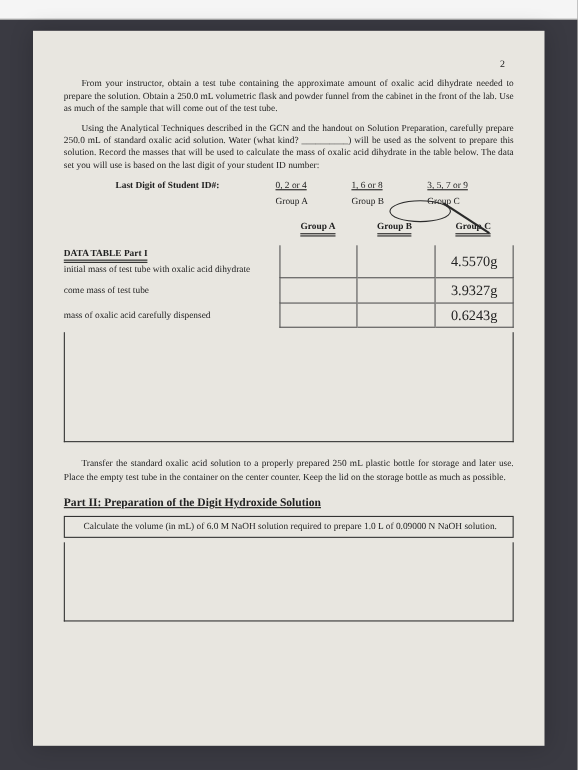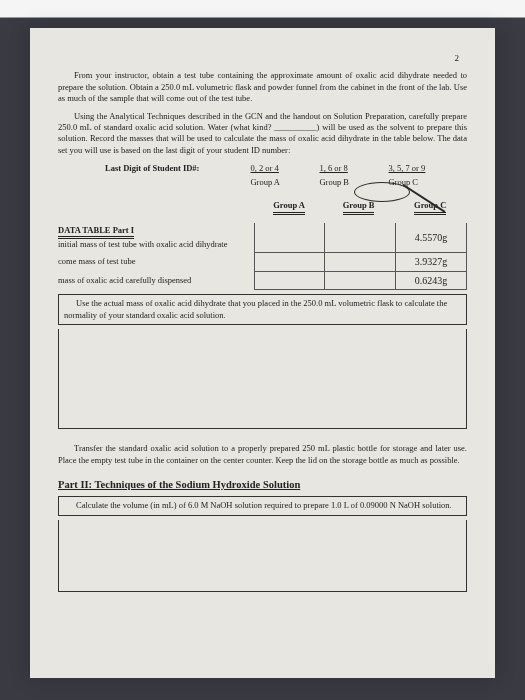--- a/index.html
+++ b/index.html
@@ -45,21 +45,21 @@
     .data-rows { width: 100%; border-collapse: collapse; margin-top: 7px; }
     .data-rows td { padding: 2px 0; font-size: 8.5px; }
     .cell-a, .cell-b, .cell-c {
       border-bottom: 1px solid #555;
       border-left: 1px solid #555;
       width: 52px;
       height: 14px;
       text-align: center;
     }
     .cell-c { border-right: 1px solid #555; }
-    .written { font-family: "Comic Sans MS", cursive; font-size: 10px; }
+    .written { font-family: "Comic Sans MS", cursive; font-size: 13px; }
     .box { border: 1px solid #333; padding: 3px 5px; margin-top: 4px; font-size: 8.5px; }
     .workspace { border-top: none; height: 100px; }
     .para2 { margin-top: 14px; text-align: justify; }
     .part-h {
       font-weight: bold;
       text-decoration: underline;
       font-size: 10.5px;
       margin-top: 12px;
       margin-bottom: 4px;
     }
@@ -146,28 +146,25 @@
       <tr>
         <td>mass of oxalic acid carefully dispensed</td>
         <td class="cell-a"></td>
         <td class="cell-b"></td>
         <td class="cell-c"><span class="written">0.6243g</span></td>
       </tr>
     </tbody>
       </table>
   </div>
 
-  <div class="box">
-    <span style="margin-left:12px">Use the actual mass of oxalic acid dihydrate that you placed in the 250.0 mL volumetric flask to calculate the normality of your standard oxalic acid solution.</span>
-  </div>
   <div class="box workspace" style="border-top:none"></div>
 
   <div class="para2 indent">Transfer the standard oxalic acid solution to a properly prepared 250 mL plastic bottle for storage and later use. Place the empty test tube in the container on the center counter. Keep the lid on the storage bottle as much as possible.</div>
 
-  <div class="part-h">Part II:  Techniques of the Sodium Hydroxide Solution</div>
+  <div class="part-h">Part II:  Preparation of the Digit Hydroxide Solution</div>
 
   <div class="box">
     <span style="margin-left:12px">Calculate the volume (in mL) of 6.0 M NaOH solution required to prepare 1.0 L of 0.09000 N NaOH solution.</span>
   </div>
   <div class="box workspace2" style="border-top:none"></div>
 
   <div class="circle"></div>
   <div class="arrow-line"></div>
 
 </div>

